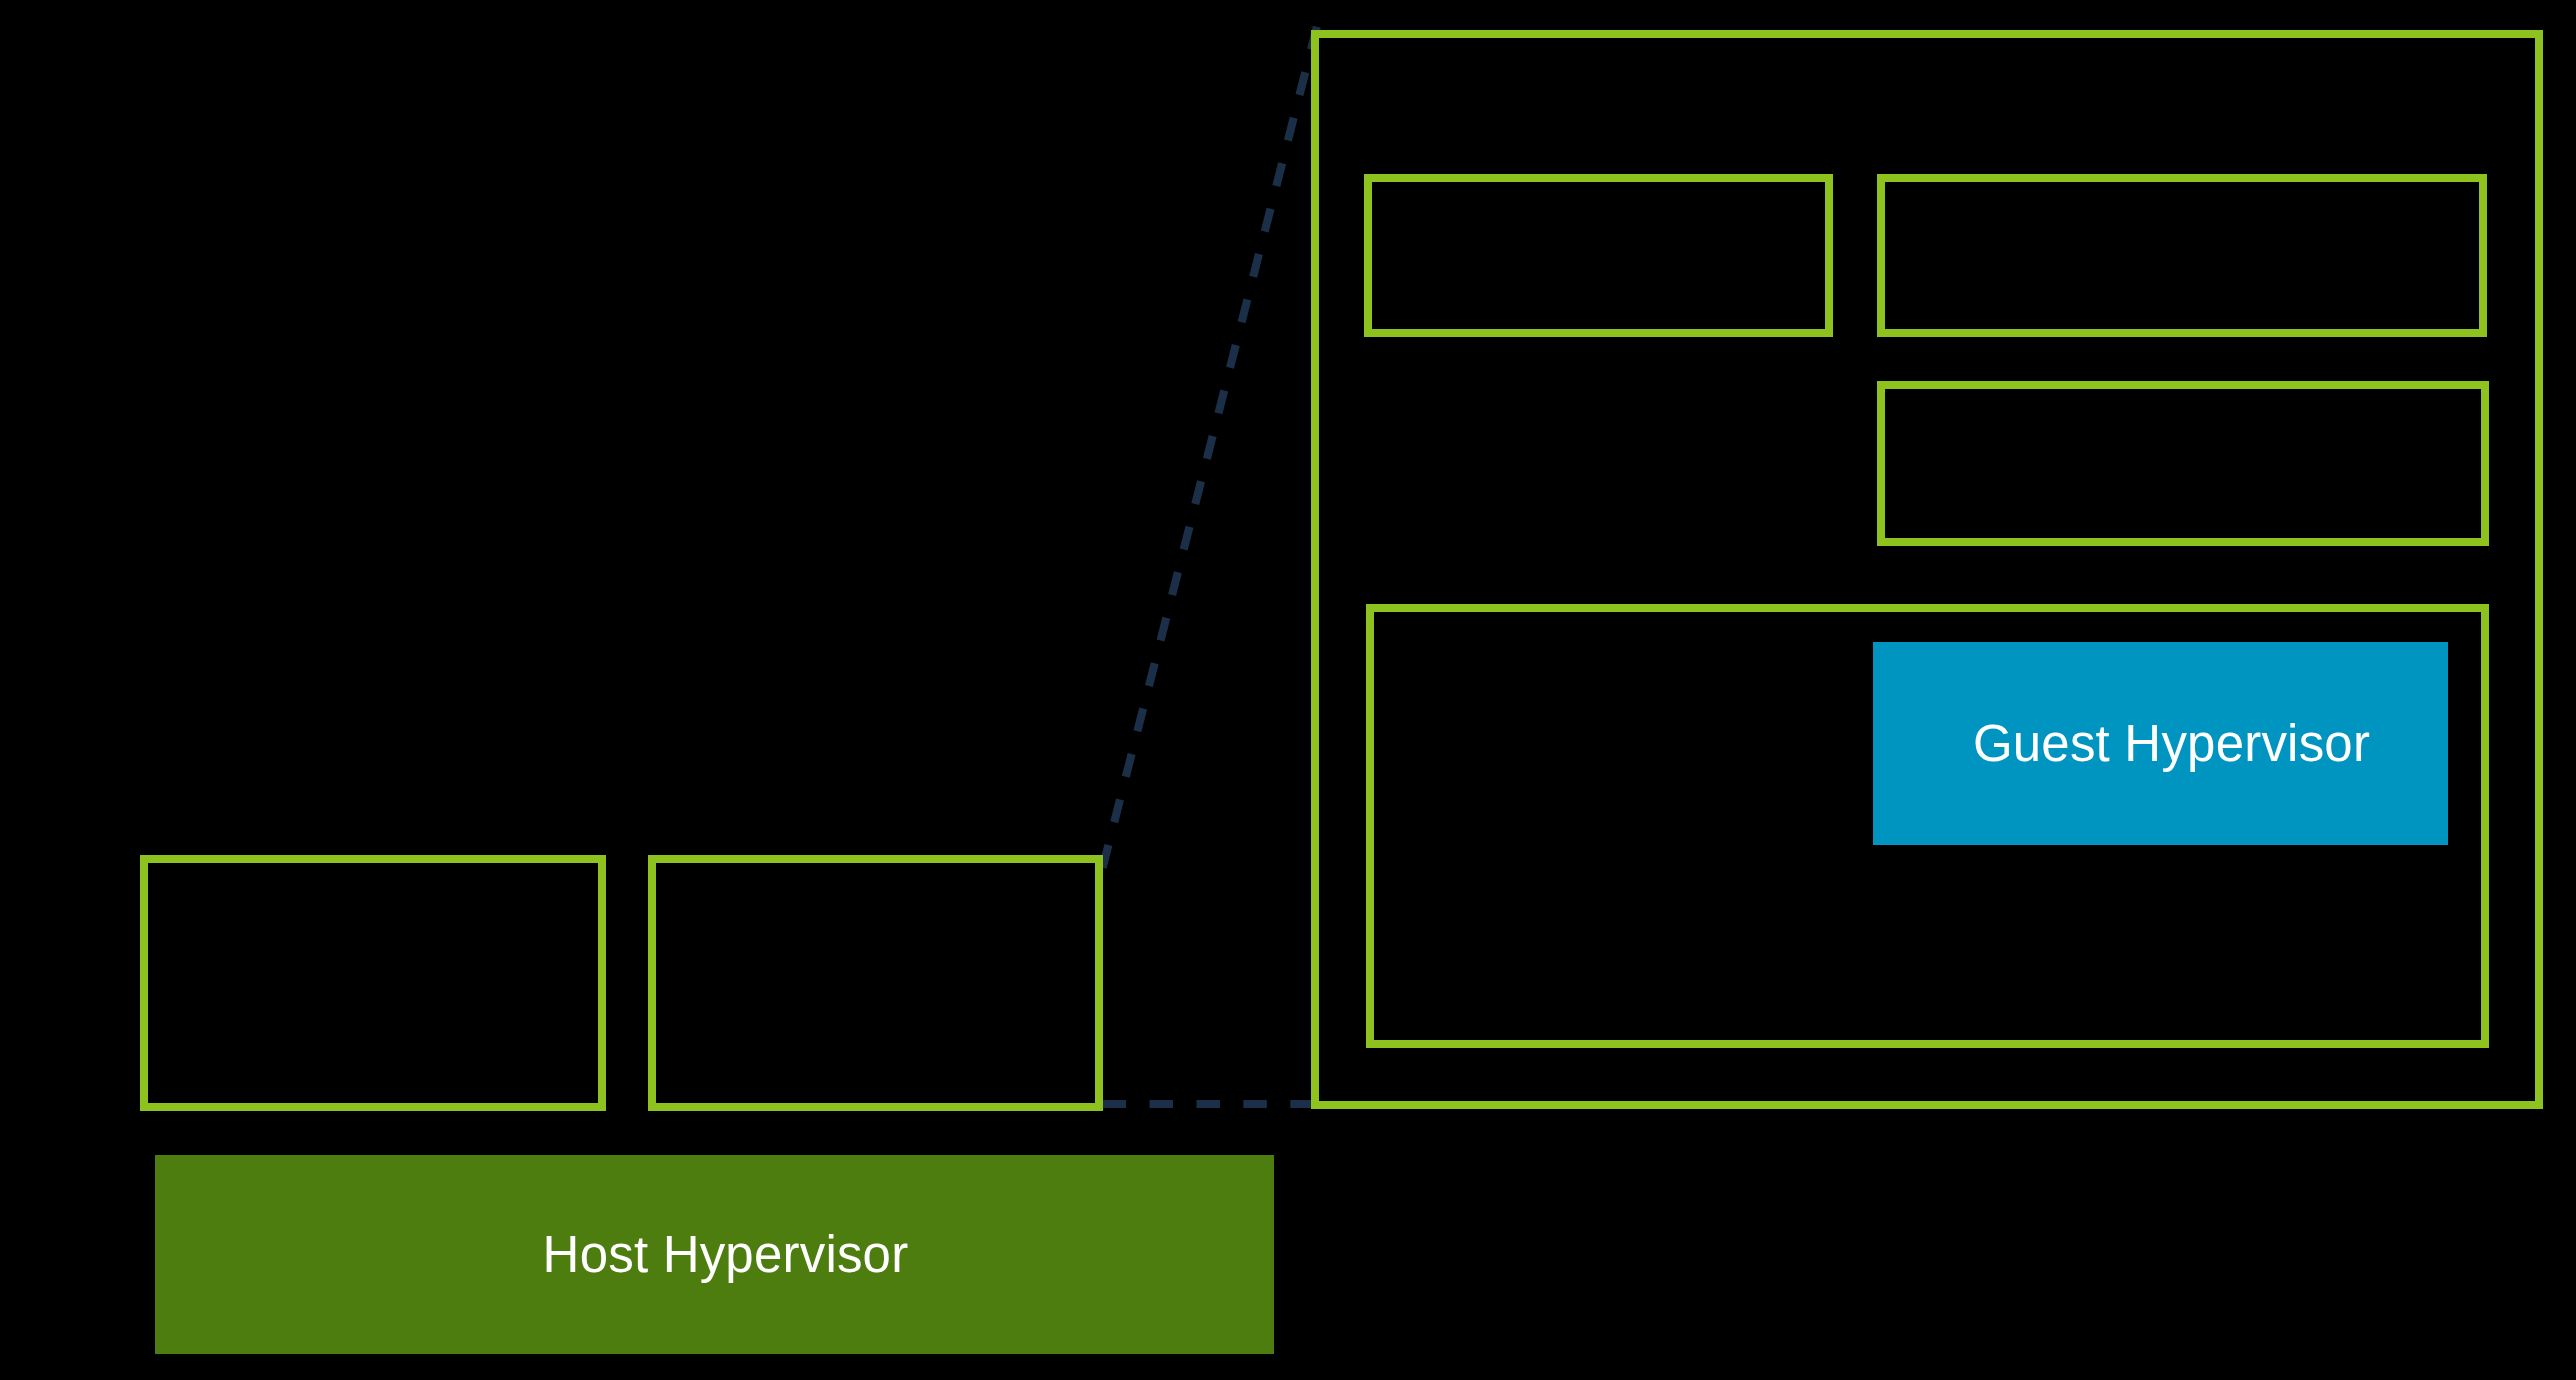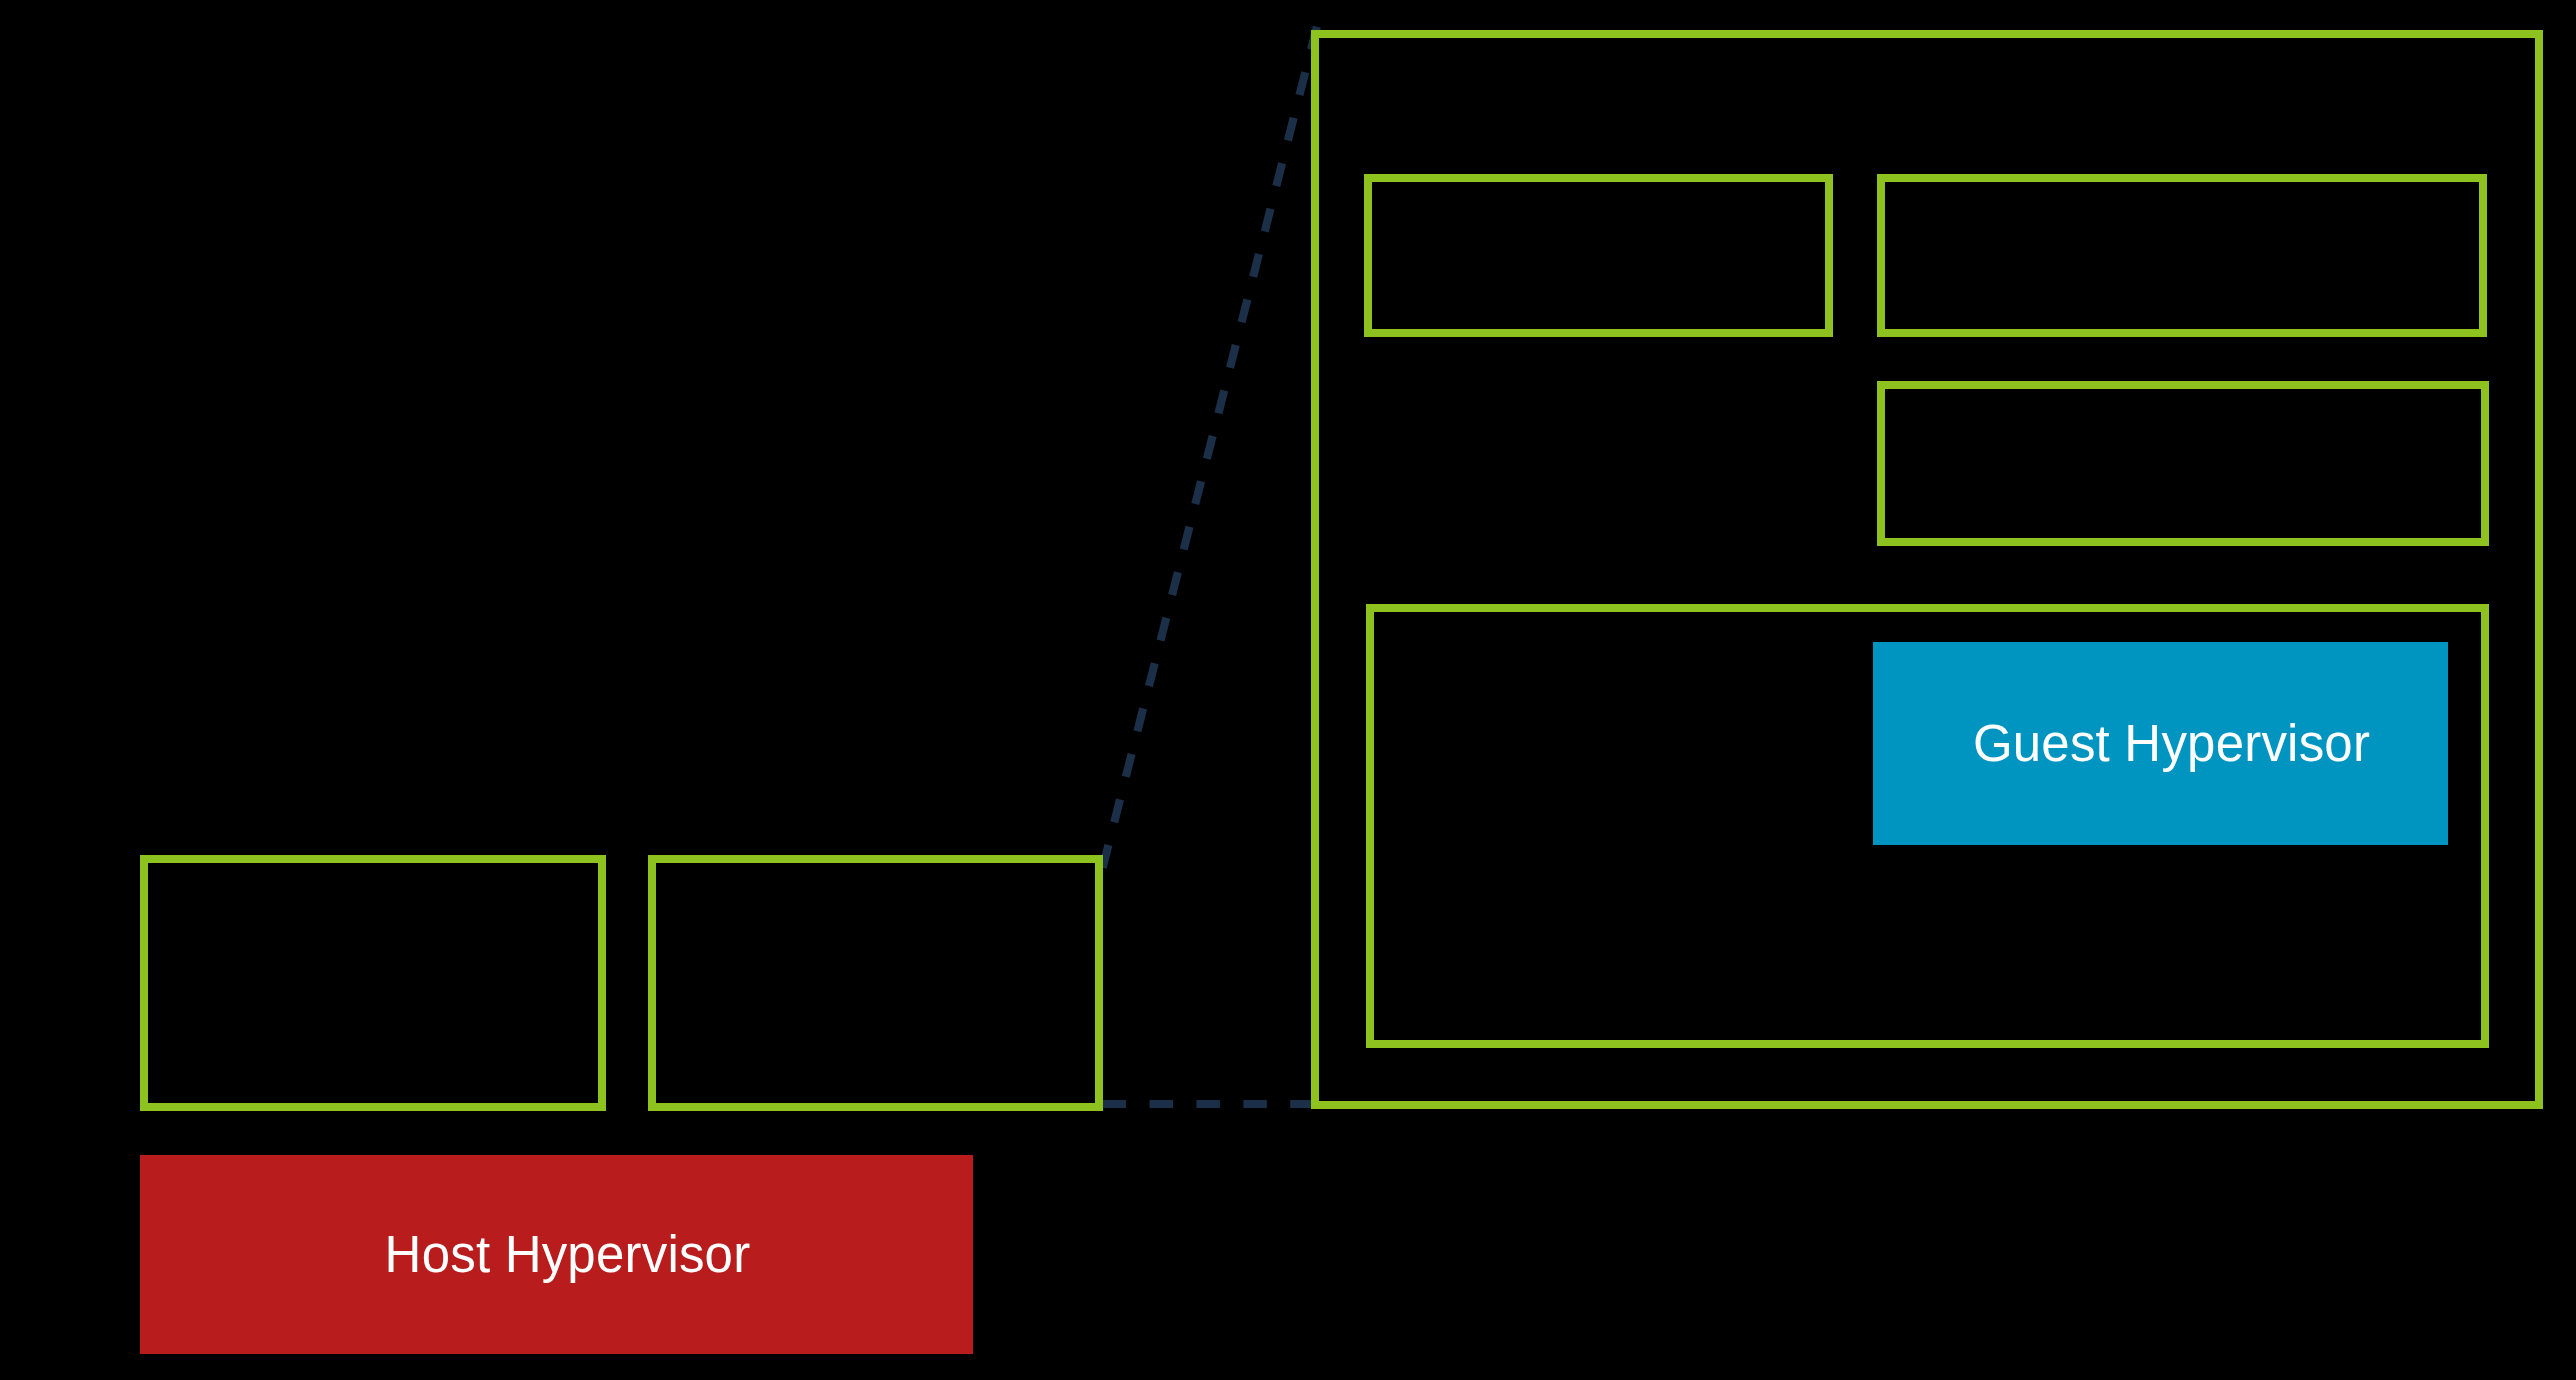--- a/index.html
+++ b/index.html
@@ -51,21 +51,21 @@
 
   <svg class="connector" viewBox="0 0 2855 1530" xmlns="http://www.w3.org/2000/svg">
     <line id="conn-top" x1="1222" y1="962" x2="1463" y2="16" stroke="#1B3048" stroke-width="9" stroke-dasharray="26 26"></line>
     <line id="conn-bottom" x1="1222" y1="1224" x2="1456" y2="1224" stroke="#1B3048" stroke-width="9" stroke-dasharray="26 26"></line>
   </svg>
 
   <div class="box outlined" id="el-host-vm-1" style="left: 140px; top: 855px; width: 466px; height: 256px; border-width: 8px; border-color: rgb(142, 195, 31);"></div>
 
   <div class="box outlined" id="el-host-vm-2" style="left: 648px; top: 855px; width: 455px; height: 256px; border-width: 8px; border-color: rgb(142, 195, 31);"></div>
 
-  <div class="box filled" id="el-host-hypervisor" style="left: 140px; top: 1155px; width: 833px; height: 199px; background: #b91c1c;">
+  <div class="box filled" id="el-host-hypervisor" style="left: 155px; top: 1155px; width: 1119px; height: 199px; background: #4d7c0f;">
     <span class="label" id="lbl-host-hypervisor" style="color: rgb(255, 255, 255); font-size: 51px;">Host Hypervisor</span>
   </div>
 
   <div class="box outlined" id="el-guest-outer" style="left: 1311px; top: 30px; width: 1232px; height: 1079px; border-width: 8px; border-color: rgb(142, 195, 31);"></div>
 
   <div class="box outlined" id="el-guest-vm-a" style="left: 1364px; top: 174px; width: 469px; height: 163px; border-width: 8px; border-color: rgb(142, 195, 31);"></div>
 
   <div class="box outlined" id="el-guest-vm-b" style="left: 1877px; top: 174px; width: 610px; height: 163px; border-width: 8px; border-color: rgb(142, 195, 31);"></div>
 
   <div class="box outlined" id="el-guest-vm-c" style="left: 1877px; top: 381px; width: 612px; height: 165px; border-width: 8px; border-color: rgb(142, 195, 31);"></div>

